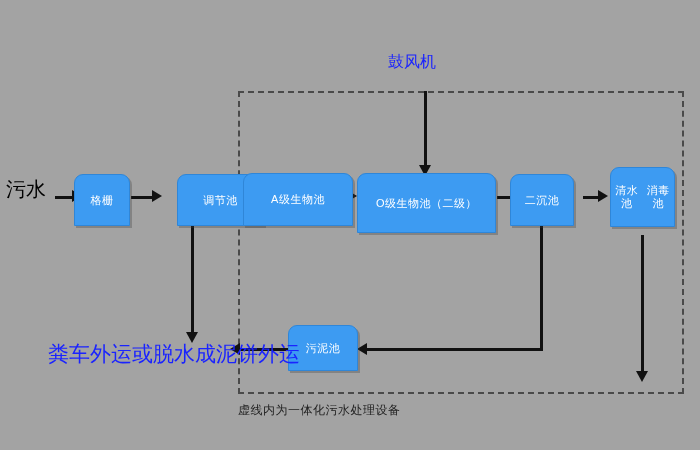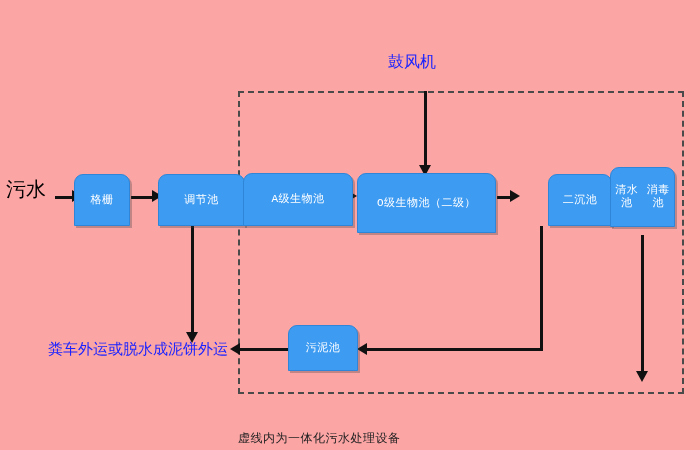--- a/index.html
+++ b/index.html
@@ -4,22 +4,22 @@
 <style>
   html, body {
     margin: 0;
     padding: 0;
     background: #ffffff;
   }
   #canvas {
     position: relative;
     width: 700px;
     height: 450px;
-    background: #fca5a5;
-    font-family: Liberation Mono, monospace;
+    background: #a3a3a3;
+    font-family: Liberation Sans, sans-serif;
     overflow: hidden;
   }
   
   .box {
     position: absolute;
     box-sizing: border-box;
     background: #3d9bf2;
     border: 1px solid #2f86d8;
     border-radius: 9px 9px 0 0;
     color: #ffffff;
@@ -42,21 +42,20 @@
     white-space: nowrap;
     font-size: 15px;
     color: #000000;
     z-index: 5;
   }
   .label.blue { color: #1a23ff; }
   .label.caption {
     font-size: 12px;
     color: #222222;
     letter-spacing: 0.5px;
-    margin-top: 28px;
   }
 
   
   #dashed-enclosure {
     position: absolute;
     box-sizing: border-box;
     border: 2px dashed #4a4a4a;
     background: transparent;
     z-index: 1;
   }
@@ -107,21 +106,21 @@
   <div class="hline" style="left:55px; top:196px; width:20px;"></div>
   <div class="arrow-r" style="left:72px; top:190px;"></div>
 
   <div class="box" style="left:74px; top:174px; width:56px; height:52px;">
     <span>格栅</span>
   </div>
 
   <div class="hline" style="left:131px; top:196px; width:24px;"></div>
   <div class="arrow-r" style="left:152px; top:190px;"></div>
 
-  <div class="box" style="left:158px; top:174px; width:87px; height:52px;">
+  <div class="box" style="left:177px; top:174px; width:87px; height:52px;">
     <span>调节池</span>
   </div>
 
   <div class="hline" style="left:225px; top:196px; width:12px;"></div>
   <div class="arrow-r" style="left:233px; top:190px;"></div>
 
   <div class="vline" style="left:191px; top:226px; height:110px;"></div>
   <div class="arrow-d" style="left:186px; top:332px;"></div>
 
   <div class="box" style="left:243px; top:173px; width:110px; height:53px;">
@@ -131,21 +130,21 @@
   <div class="hline" style="left:337px; top:196px; width:14px;"></div>
   <div class="arrow-r" style="left:347px; top:190px;"></div>
 
   <div class="box" style="left:357px; top:173px; width:139px; height:60px;align-items:center;">
     <span>O级生物池（二级）</span>
   </div>
 
   <div class="hline" style="left:497px; top:196px; width:16px;"></div>
   <div class="arrow-r" style="left:510px; top:190px;"></div>
 
-  <div class="box" style="left:548px; top:174px; width:64px; height:52px;">
+  <div class="box" style="left:510px; top:174px; width:64px; height:52px;">
     <span>二沉池</span>
   </div>
 
   <div class="hline" style="left:583px; top:196px; width:18px;"></div>
   <div class="arrow-r" style="left:598px; top:190px;"></div>
 
   <div class="vline" style="left:540px; top:226px; height:125px;"></div>
   <div class="hline" style="left:366px; top:348px; width:176px;"></div>
   <div class="arrow-l" style="left:357px; top:343px;"></div>
 
@@ -157,18 +156,18 @@
   <div class="vline" style="left:641px; top:235px; height:140px;"></div>
   <div class="arrow-d" style="left:636px; top:371px;"></div>
 
   <div class="box" style="left:288px; top:325px; width:70px; height:46px;">
     <span>污泥池</span>
   </div>
 
   <div class="hline" style="left:239px; top:348px; width:50px;"></div>
   <div class="arrow-l" style="left:230px; top:343px;"></div>
 
-  <div class="label blue" style="left:48px; top:340px; font-size:15px;">粪车外运或脱水成泥饼外运</div>
+  <div class="label blue" style="left:48px; top:340px; font-size:21px;">粪车外运或脱水成泥饼外运</div>
 
   <div class="label caption" style="left:238px; top:402px;">虚线内为一体化污水处理设备</div>
 
 
 </div>
 
 </body></html>

